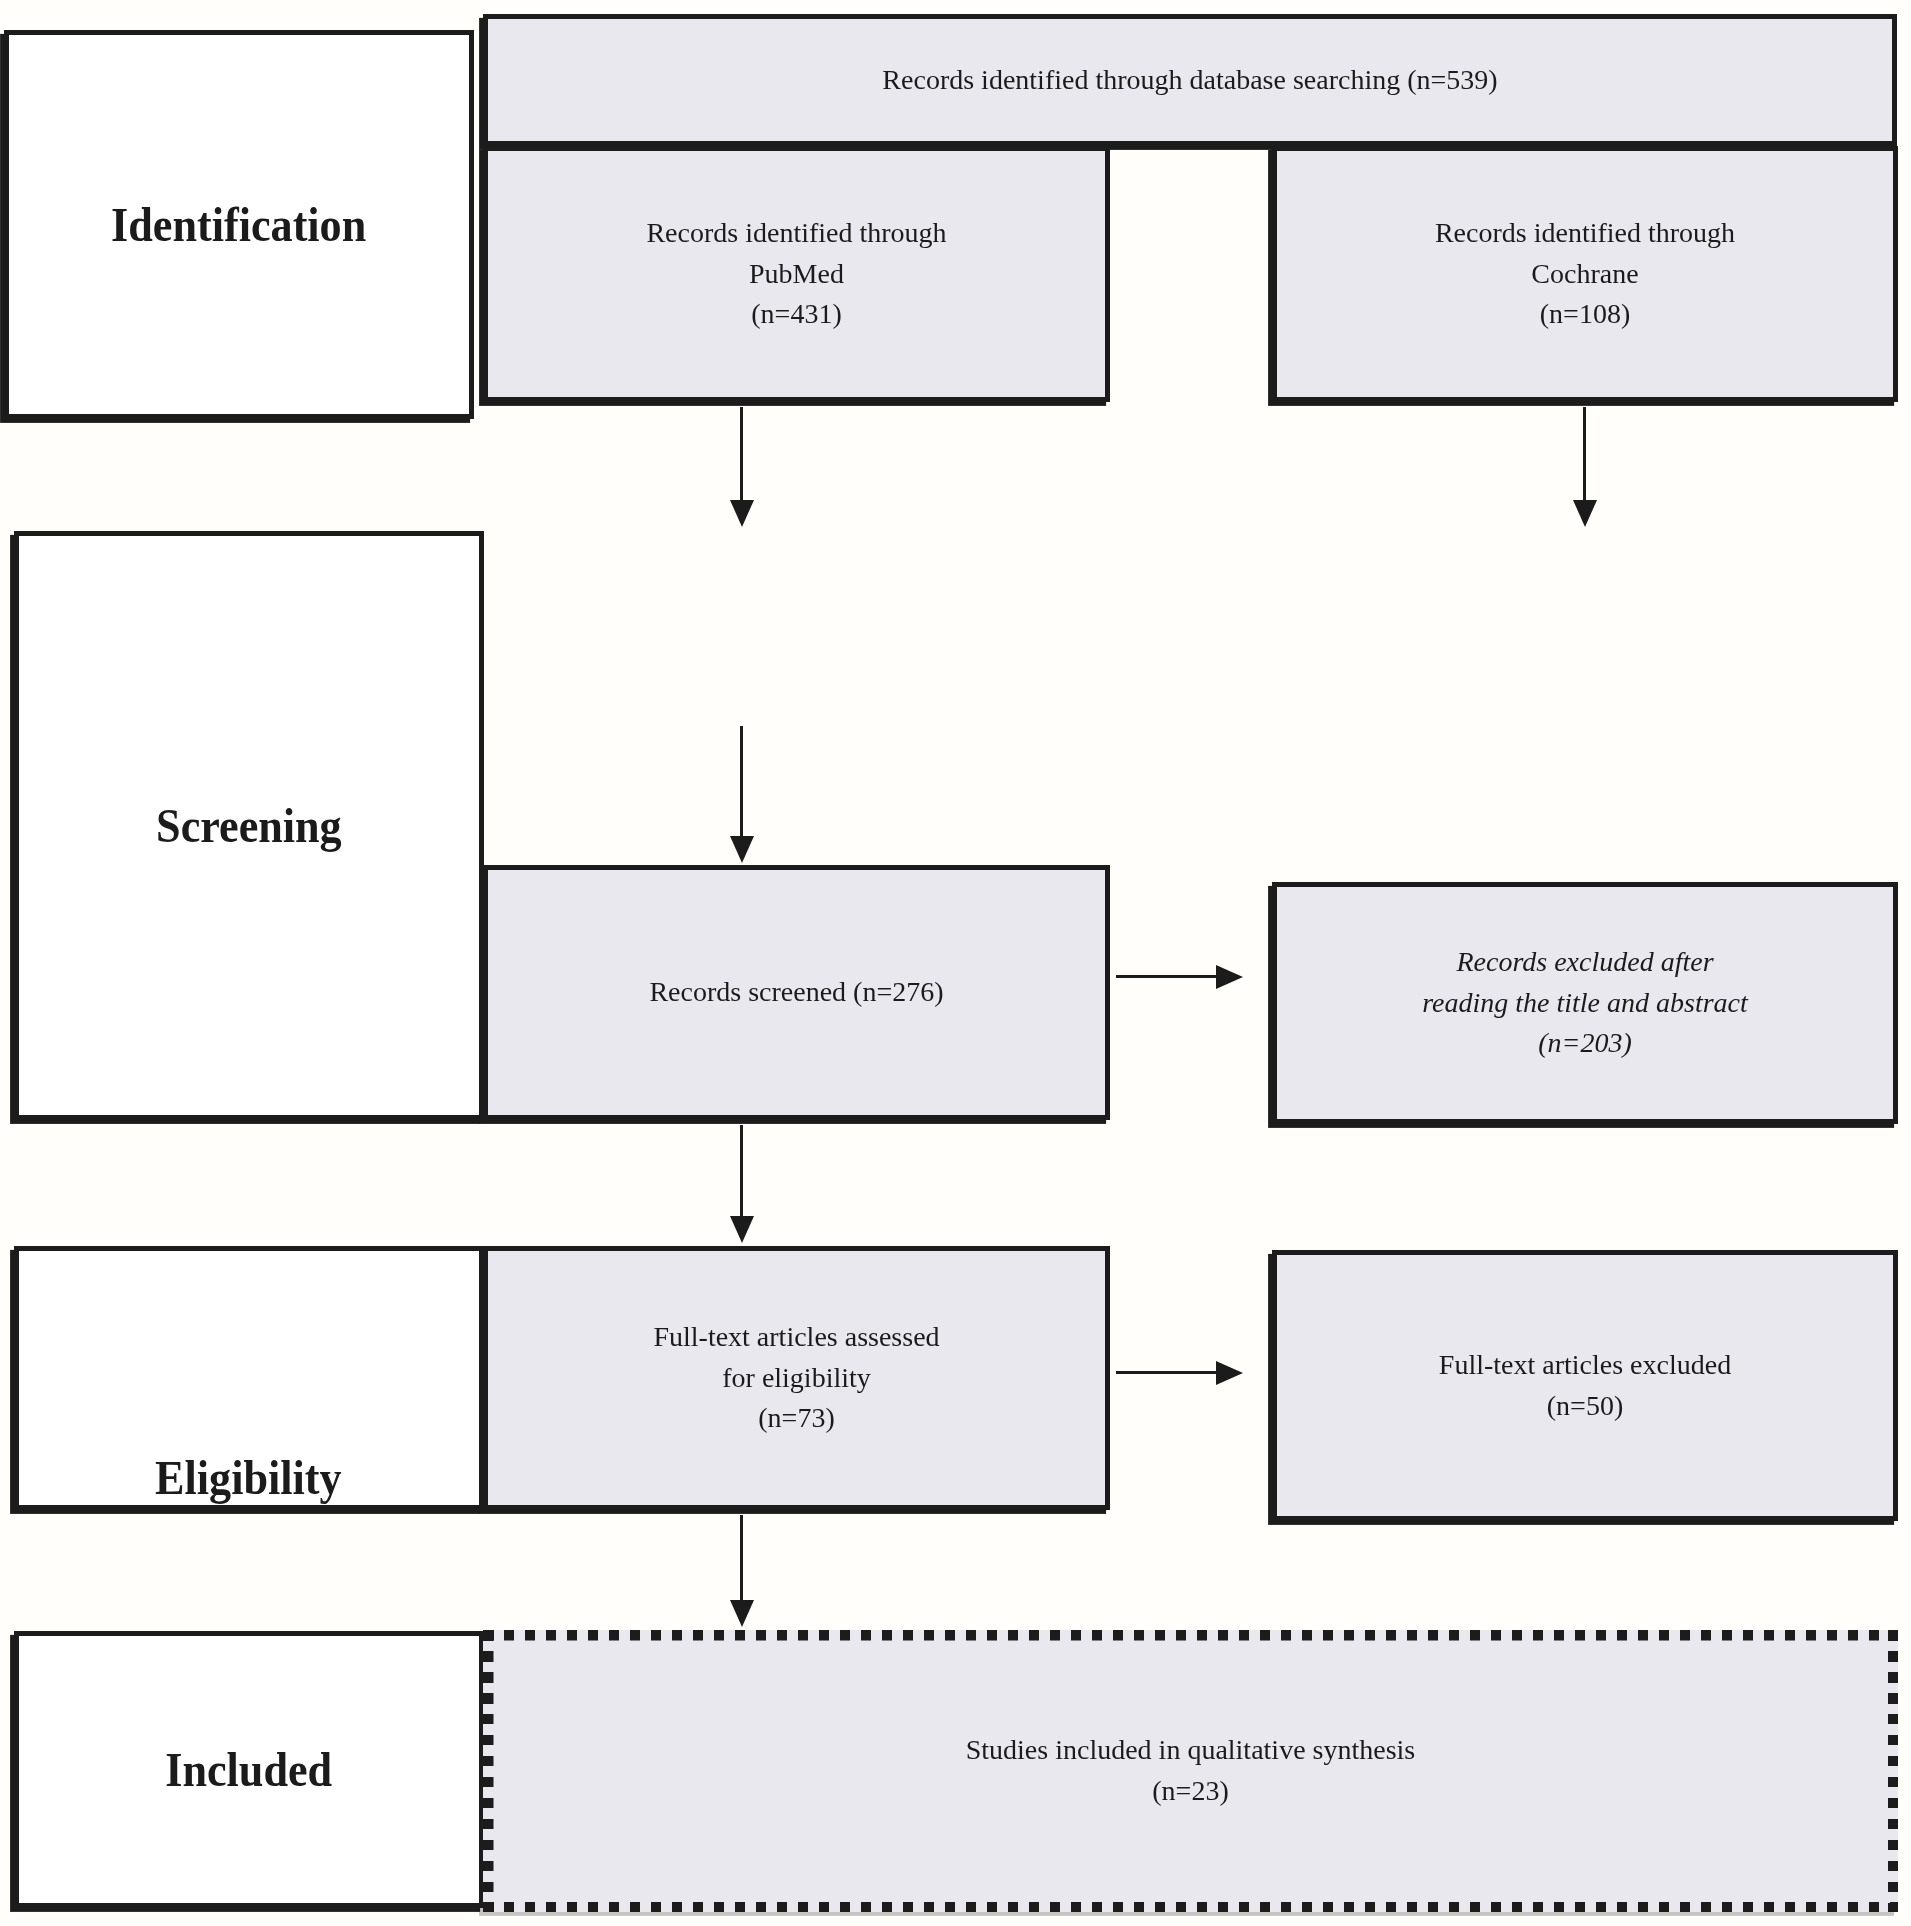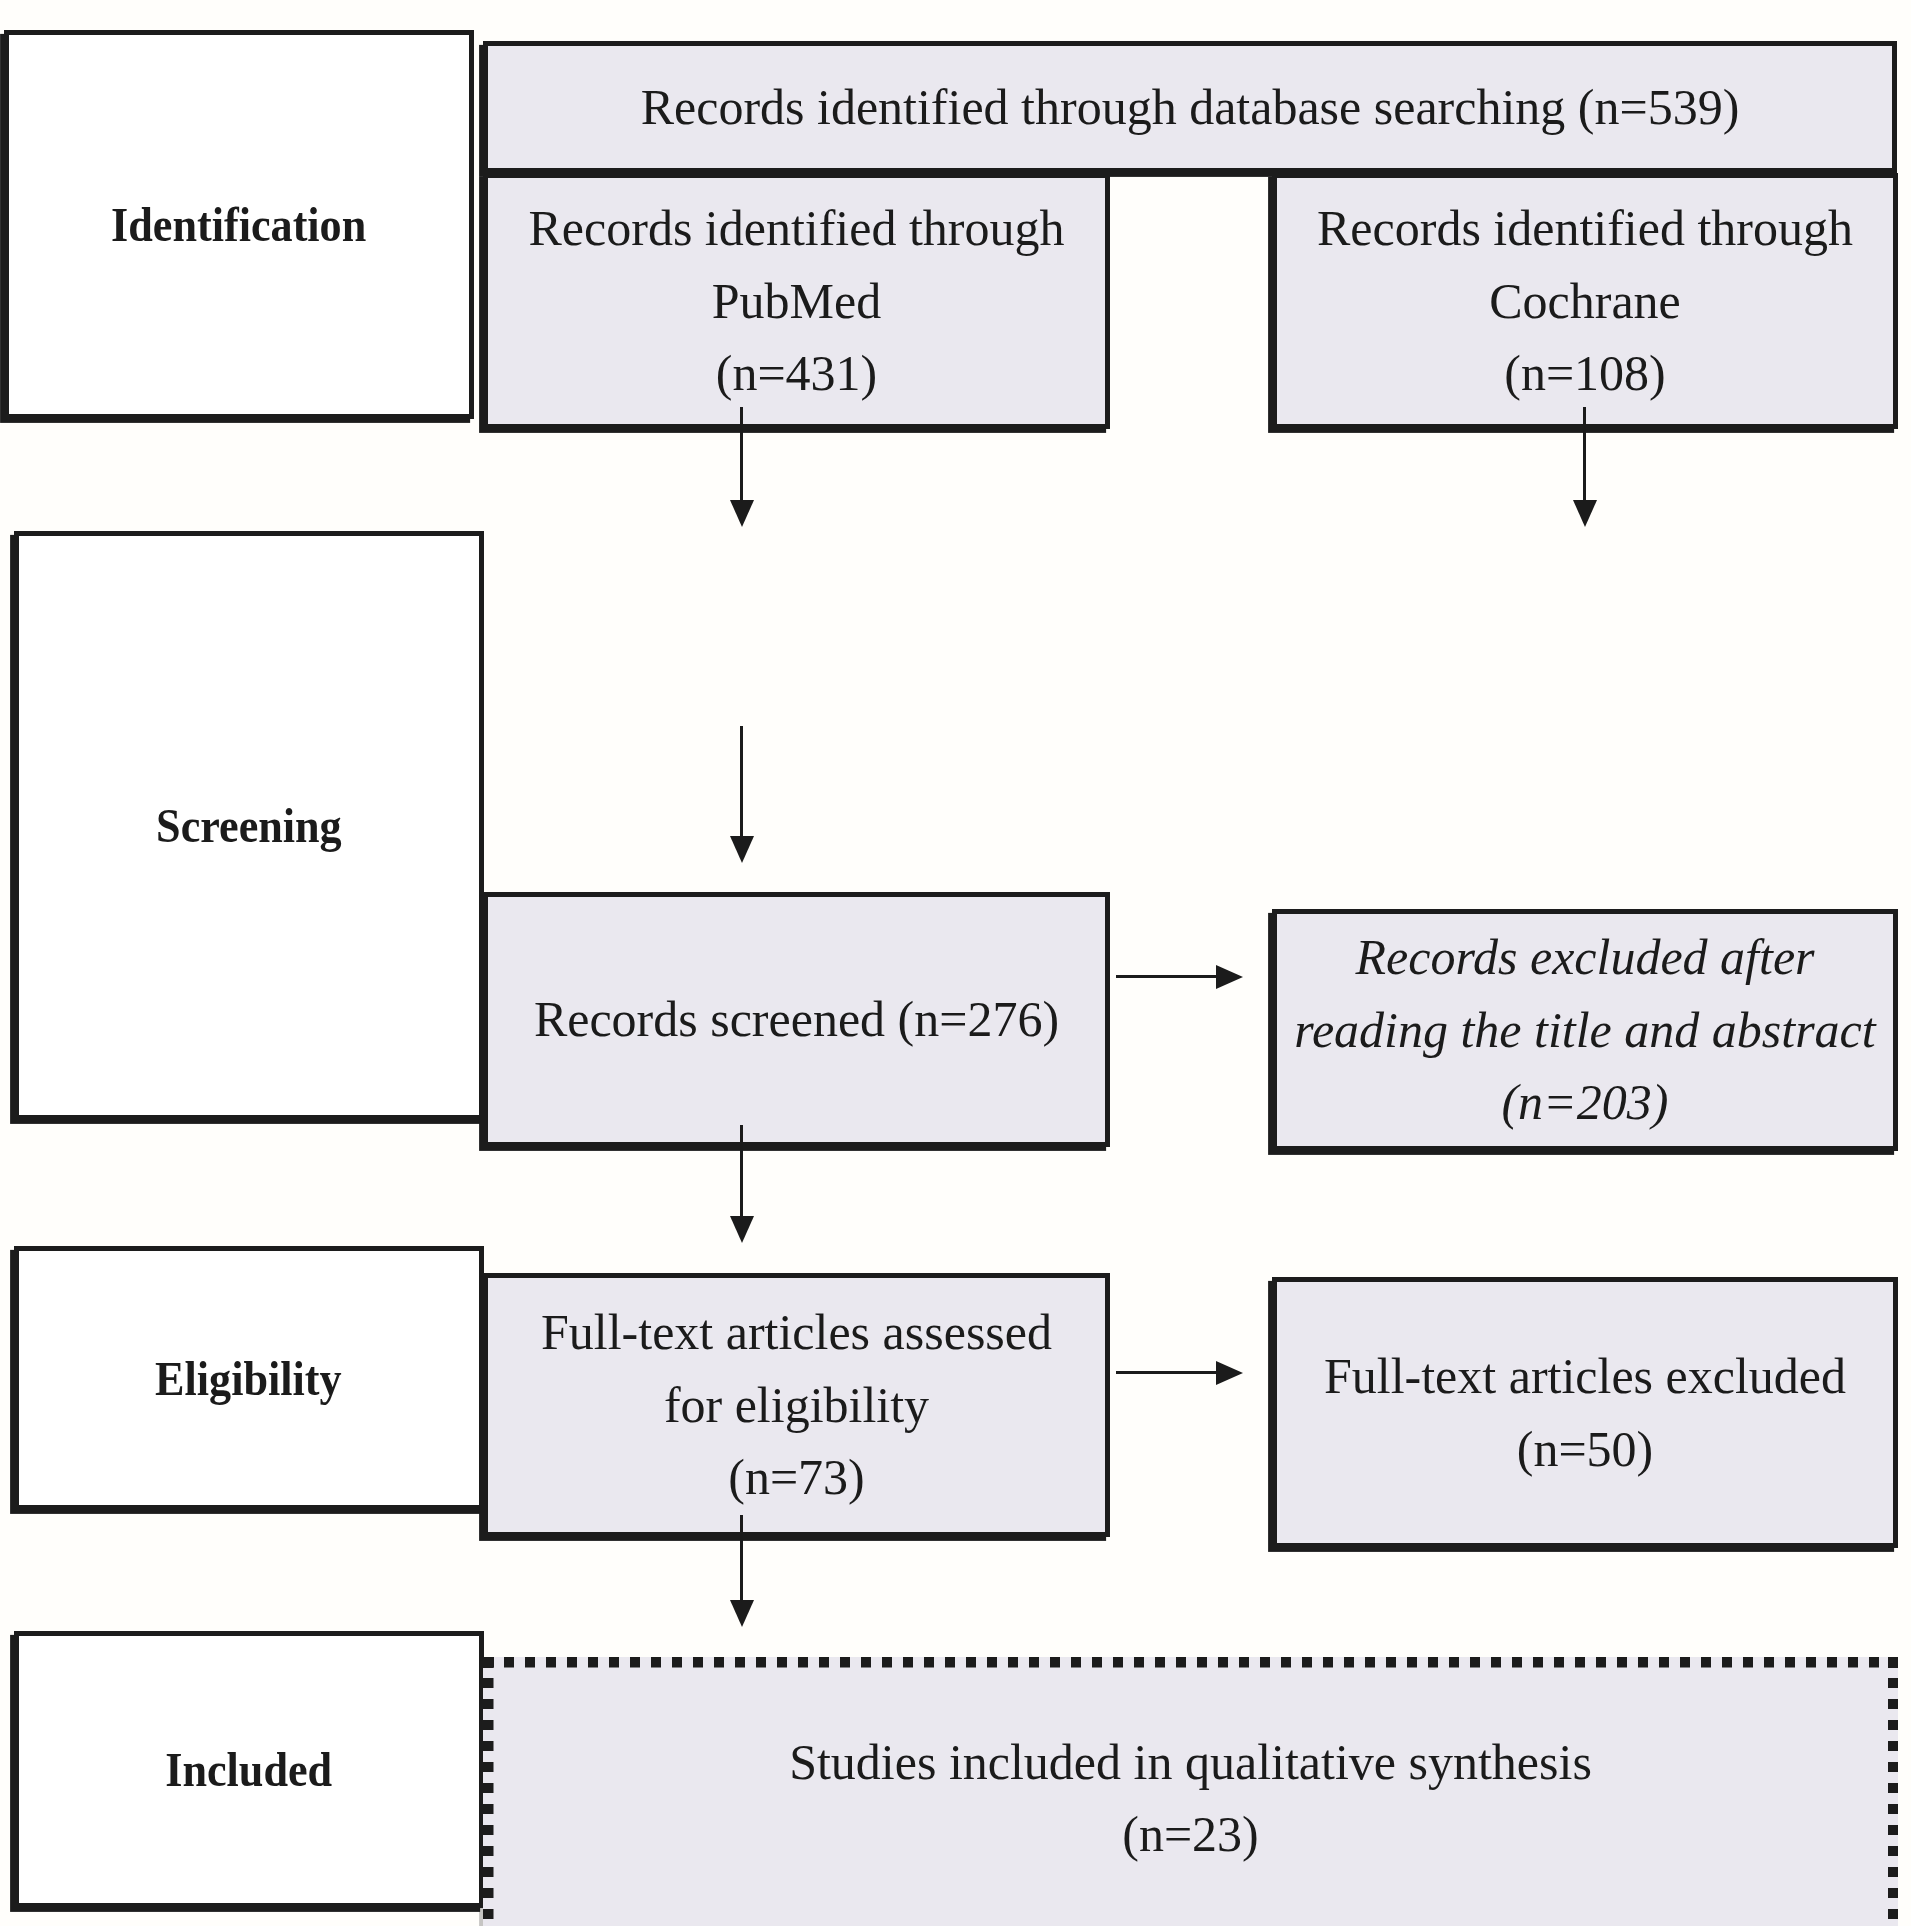--- a/index.html
+++ b/index.html
@@ -17,32 +17,32 @@
     box-sizing:border-box;
     border:5px solid #1c1c1c;
     box-shadow:-3.9px 3.9px 0 0 #1c1c1c;
     display:flex;
     flex-direction:column;
     justify-content:center;
     align-items:center;
     text-align:center;
   }
   .stage-box { background:#ffffff; }
-  .node { background:#eae8ef; font-size:50px; line-height:1.45;margin-top:27px; }
+  .node { background:#eae8ef; font-size:28px; line-height:1.45; }
   .stage-box span {
     font-size:48px;
     font-weight:bold;
     transform:scaleX(0.92);
     white-space:nowrap;
   }
   .ln { display:block; padding:0 16.5px; }
 
   #stage-identification { left:4px;  top:13.8px;   width:470px;  height:389px;margin-top:16px; }
   #stage-screening      { left:13.8px;  top:531px;  width:470px;  height:589px; }
-  #stage-eligibility    { left:13.8px;  top:1246px; width:470px;  height:264px; }
+  #stage-eligibility    { left:13.8px;  top:1246px; width:470px;  height:264px;justify-content:flex-end; }
   #stage-included       { left:13.8px;  top:1631px; width:470px;  height:277px; }
 
   #box-search     { left:483px;  top:13.8px;   width:1414px; height:132px; }
   #box-pubmed     { left:483px;  top:146px;  width:627px; height:256px; }
   #box-cochrane   { left:1272px; top:146px;  width:626px; height:256px; }
   #box-duplicates { left:483px;  top:531px;  width:1414px; height:190px; }
   #box-screened   { left:483px;  top:865px; width:627px; height:255px;justify-content:center; }
   #box-excluded1  { left:1272px; top:882px; width:626px; height:242px;font-style:italic; }
   #box-assessed   { left:483px;  top:1246px; width:627px; height:264px; }
   #box-excluded2  { left:1272px; top:1250px; width:626px; height:271px; }

